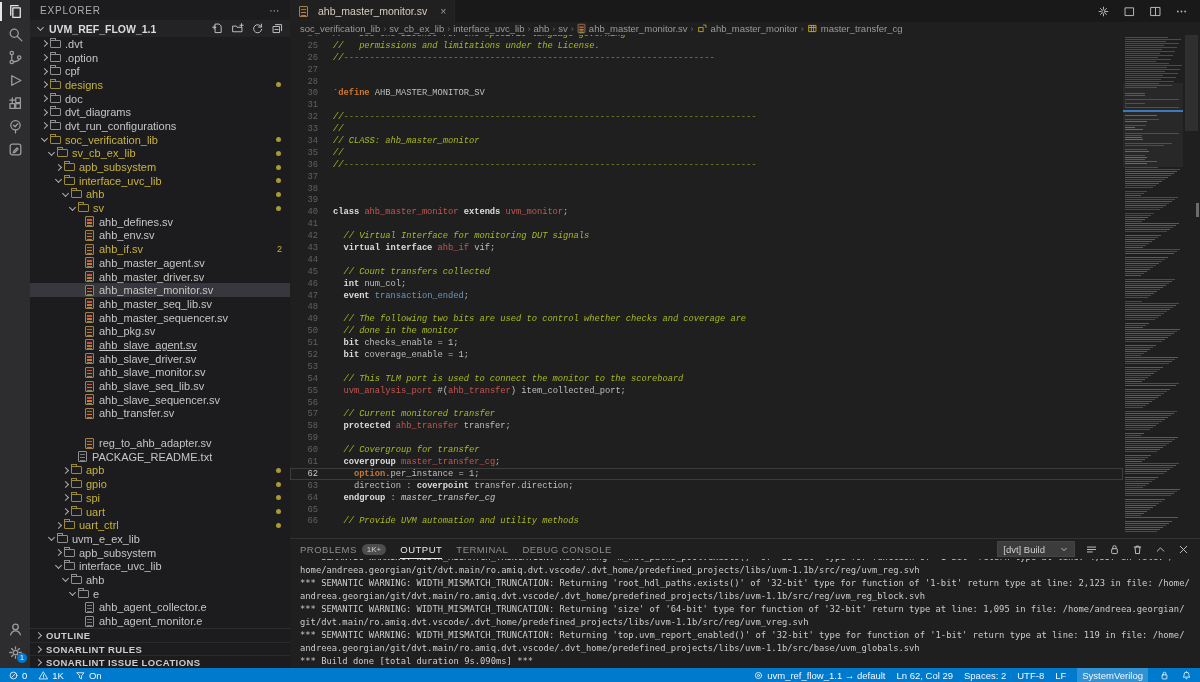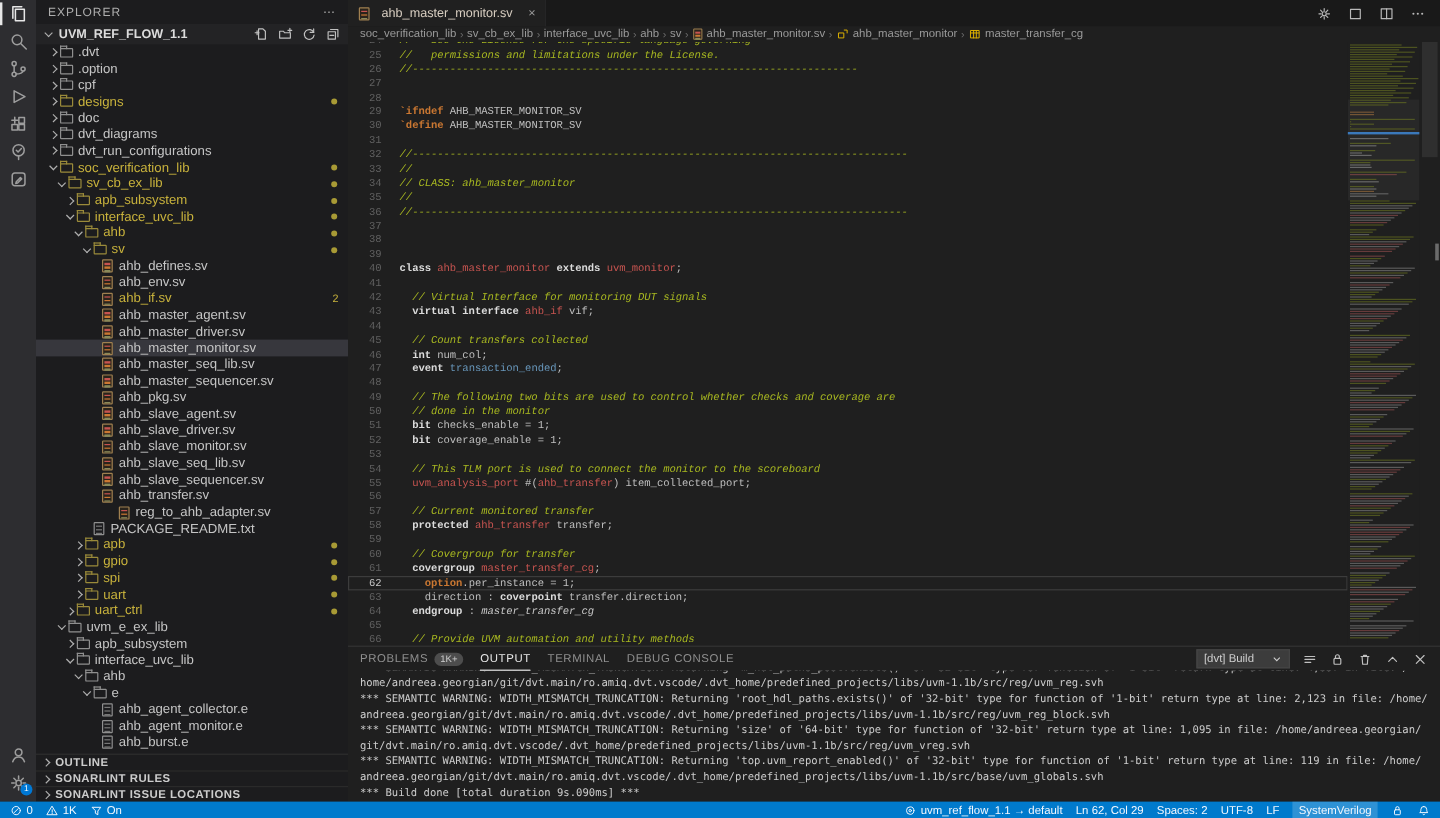--- a/index.html
+++ b/index.html
@@ -369,21 +369,21 @@
         <div class="trow" style="padding-left: 54px;">
           <span class="svico"></span>
           <span>ahb_master_sequencer.sv</span>
           <span class="spacer"></span>
         </div>
         <div class="trow" style="padding-left: 54px;">
           <span class="svico"></span>
           <span>ahb_pkg.sv</span>
           <span class="spacer"></span>
         </div>
-        <div class="trow" style="padding-left: 54px;">
+        <div class="trow" style="padding-left: 54px; text-decoration: underline;">
           <span class="svico"></span>
           <span>ahb_slave_agent.sv</span>
           <span class="spacer"></span>
         </div>
         <div class="trow" style="padding-left: 54px;">
           <span class="svico"></span>
           <span>ahb_slave_driver.sv</span>
           <span class="spacer"></span>
         </div>
         <div class="trow" style="padding-left: 54px;">
@@ -399,21 +399,21 @@
         <div class="trow" style="padding-left: 54px;">
           <span class="svico"></span>
           <span>ahb_slave_sequencer.sv</span>
           <span class="spacer"></span>
         </div>
         <div class="trow" style="padding-left: 54px;">
           <span class="svico"></span>
           <span>ahb_transfer.sv</span>
           <span class="spacer"></span>
         </div>
-        <div class="trow" style="padding-left: 68px;">
+        <div class="trow" style="padding-left: 54px; margin-top: 16px;">
           <span class="svico"></span>
           <span>reg_to_ahb_adapter.sv</span>
           <span class="spacer"></span>
         </div>
         <div class="trow" style="padding-left: 47px;">
           <span class="fico"></span>
           <span>PACKAGE_README.txt</span>
           <span class="spacer"></span>
         </div>
         <div class="trow mod" style="padding-left: 31px;">
@@ -593,21 +593,20 @@
           <span>master_transfer_cg</span>
         </span>
       </div>
     <div id="editor">
       <div id="code-lines">
           <div class="cl"><span class="ln">24</span><span class="lc"><span class="tok-c">//   See the License for the specific language governing</span></span></div>
           <div class="cl"><span class="ln">25</span><span class="lc"><span class="tok-c">//   permissions and limitations under the License.</span></span></div>
           <div class="cl"><span class="ln">26</span><span class="lc"><span class="tok-c">//-----------------------------------------------------------------------</span></span></div>
           <div class="cl"><span class="ln">27</span><span class="lc"></span></div>
           <div class="cl"><span class="ln">28</span><span class="lc"></span></div>
-          <div class="cl"><span class="ln">29</span><span class="lc"><span class="tok-m">`ifndef</span><span class="tok-p"> AHB_MASTER_MONITOR_SV</span></span></div>
           <div class="cl"><span class="ln">30</span><span class="lc"><span class="tok-m">`define</span><span class="tok-p"> AHB_MASTER_MONITOR_SV</span></span></div>
           <div class="cl"><span class="ln">31</span><span class="lc"></span></div>
           <div class="cl"><span class="ln">32</span><span class="lc"><span class="tok-c">//-------------------------------------------------------------------------------</span></span></div>
           <div class="cl"><span class="ln">33</span><span class="lc"><span class="tok-c">//</span></span></div>
           <div class="cl"><span class="ln">34</span><span class="lc"><span class="tok-c">// CLASS: ahb_master_monitor</span></span></div>
           <div class="cl"><span class="ln">35</span><span class="lc"><span class="tok-c">//</span></span></div>
           <div class="cl"><span class="ln">36</span><span class="lc"><span class="tok-c">//-------------------------------------------------------------------------------</span></span></div>
           <div class="cl"><span class="ln">37</span><span class="lc"></span></div>
           <div class="cl"><span class="ln">38</span><span class="lc"></span></div>
           <div class="cl"><span class="ln">39</span><span class="lc"></span></div>

